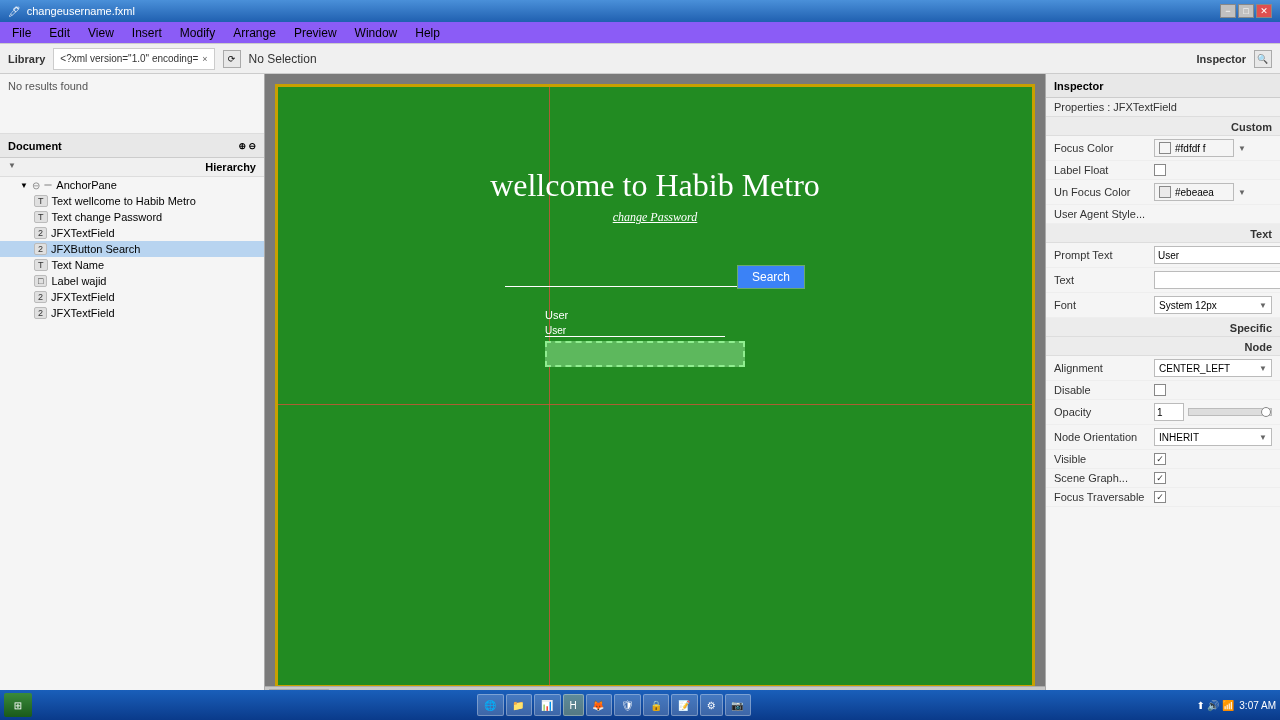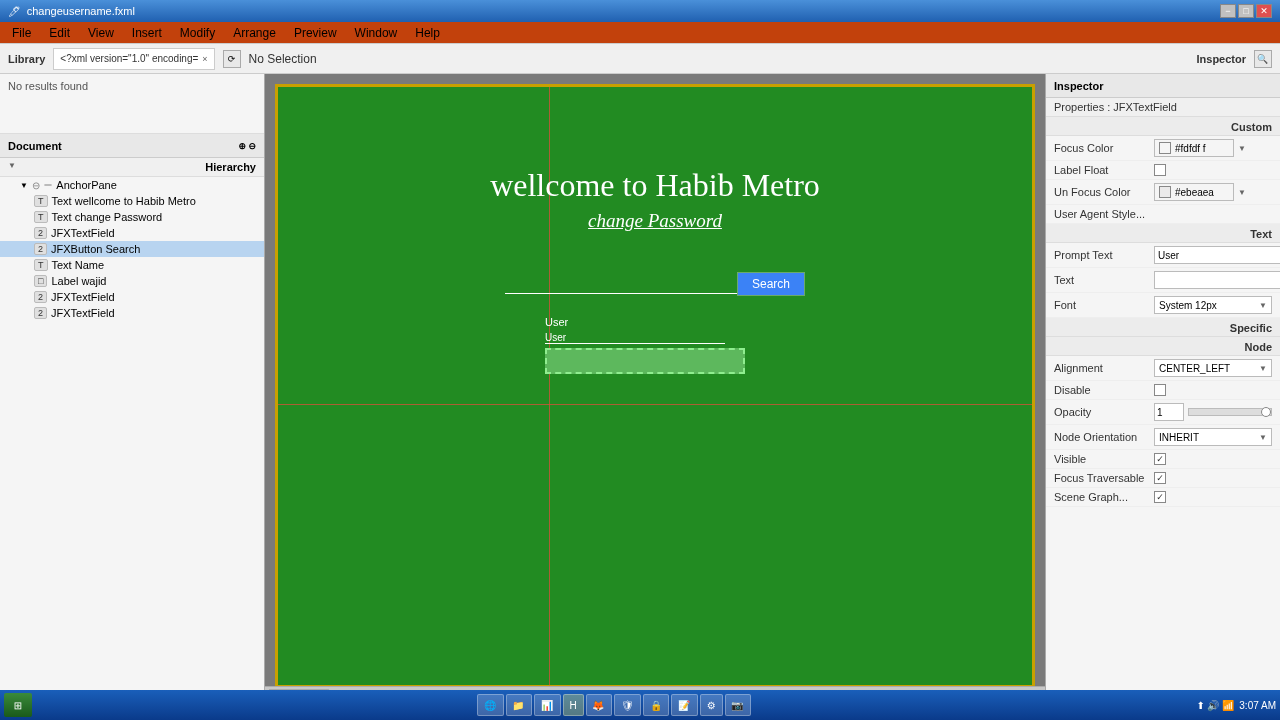--- a/index.html
+++ b/index.html
@@ -23,21 +23,21 @@
       border: 1px solid #888;
       font-size: 9px;
       display: flex; align-items: center; justify-content: center;
       cursor: pointer;
     }
     .title-bar-btn.close { background: #e05050; }
 
     
     .menu-bar {
       height: 22px;
-      background: #c2410c;
+      background: #8b5cf6;
       border-bottom: 1px solid #ccc;
       display: flex;
       align-items: center;
       padding: 0 4px;
       gap: 2px;
     }
     .menu-item {
       padding: 2px 8px;
       font-size: 12px;
       cursor: pointer;
@@ -181,21 +181,21 @@
     }
     .welcome-text {
       font-family: Georgia, serif;
       font-size: 32px;
       color: white;
       margin-bottom: 6px;
       text-align: center;
     }
     .change-password-link {
       font-family: Georgia, serif;
-      font-size: 19px;
+      font-size: 12px;
       color: white;
       text-decoration: underline;
       margin-bottom: 40px;
       text-align: center;
       font-style: italic;
     }
     .search-area {
       display: flex;
       align-items: center;
       margin-bottom: 20px;
@@ -684,28 +684,28 @@
       </div>
 
       <div class="prop-row">
         <span class="prop-label">Visible</span>
         <div class="prop-value">
           <div class="prop-checkbox checked"></div>
         </div>
       </div>
 
       <div class="prop-row">
+        <span class="prop-label">Scene Graph...</span>
+        <div class="prop-value">
+          <div class="prop-checkbox checked"></div>
+        </div>
+      </div>
+
+      <div class="prop-row">
         <span class="prop-label">Focus Traversable</span>
-        <div class="prop-value">
-          <div class="prop-checkbox checked"></div>
-        </div>
-      </div>
-
-      <div class="prop-row">
-        <span class="prop-label">Scene Graph...</span>
         <div class="prop-value">
           <div class="prop-checkbox checked"></div>
         </div>
       </div>
     </div>
 
   </div>
 
   <div class="bottom-bar">
     <div class="bottom-nav">

